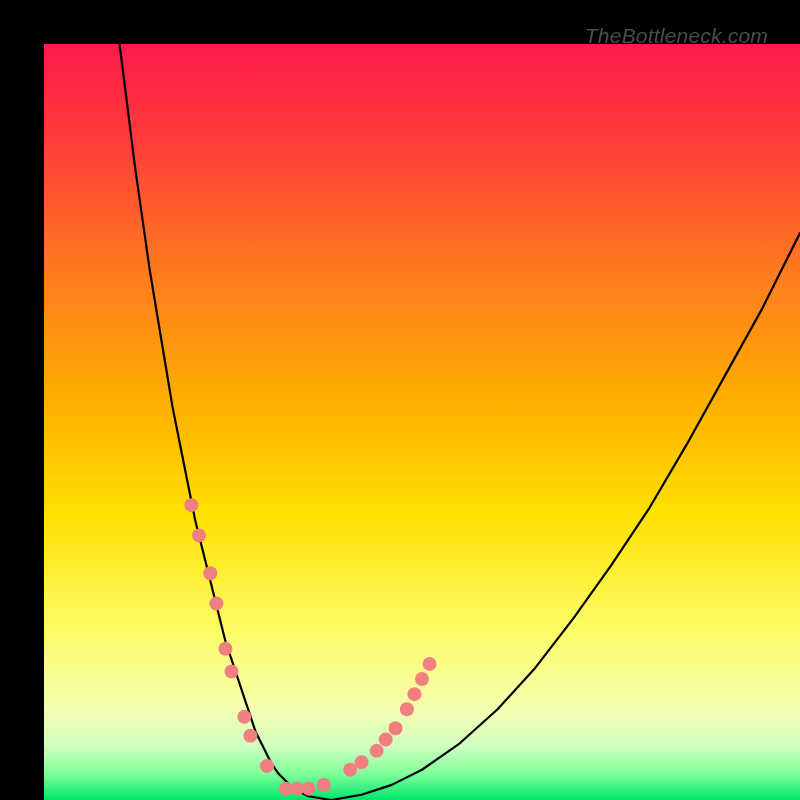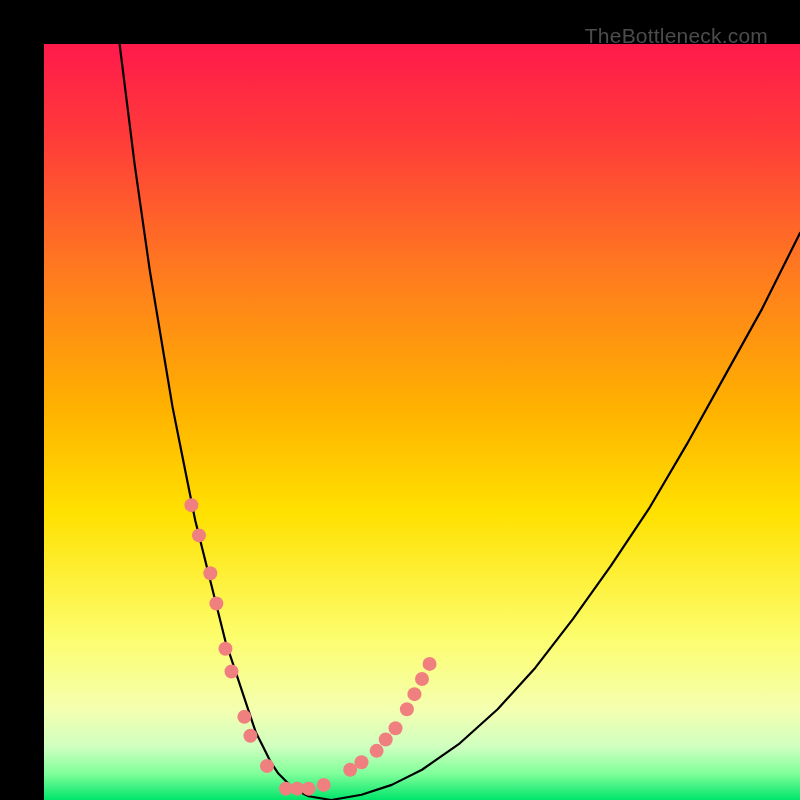--- a/index.html
+++ b/index.html
@@ -29,20 +29,21 @@
   }
   .watermark {
     position: absolute;
     top: 2px;
     right: 10px;
     color: #4c4c4c;
     font-size: 21px;
     font-weight: 500;
     letter-spacing: 0.2px;
     z-index: 10;
+    font-style: italic;
   }
 </style>
 </head>
 <body>
 
 <div class="frame">
   <div class="watermark">TheBottleneck.com</div>
   <svg class="plot" viewBox="0 0 756 756" preserveAspectRatio="none">
     <defs>
       <linearGradient id="bg-grad" x1="0" y1="0" x2="0" y2="1">

